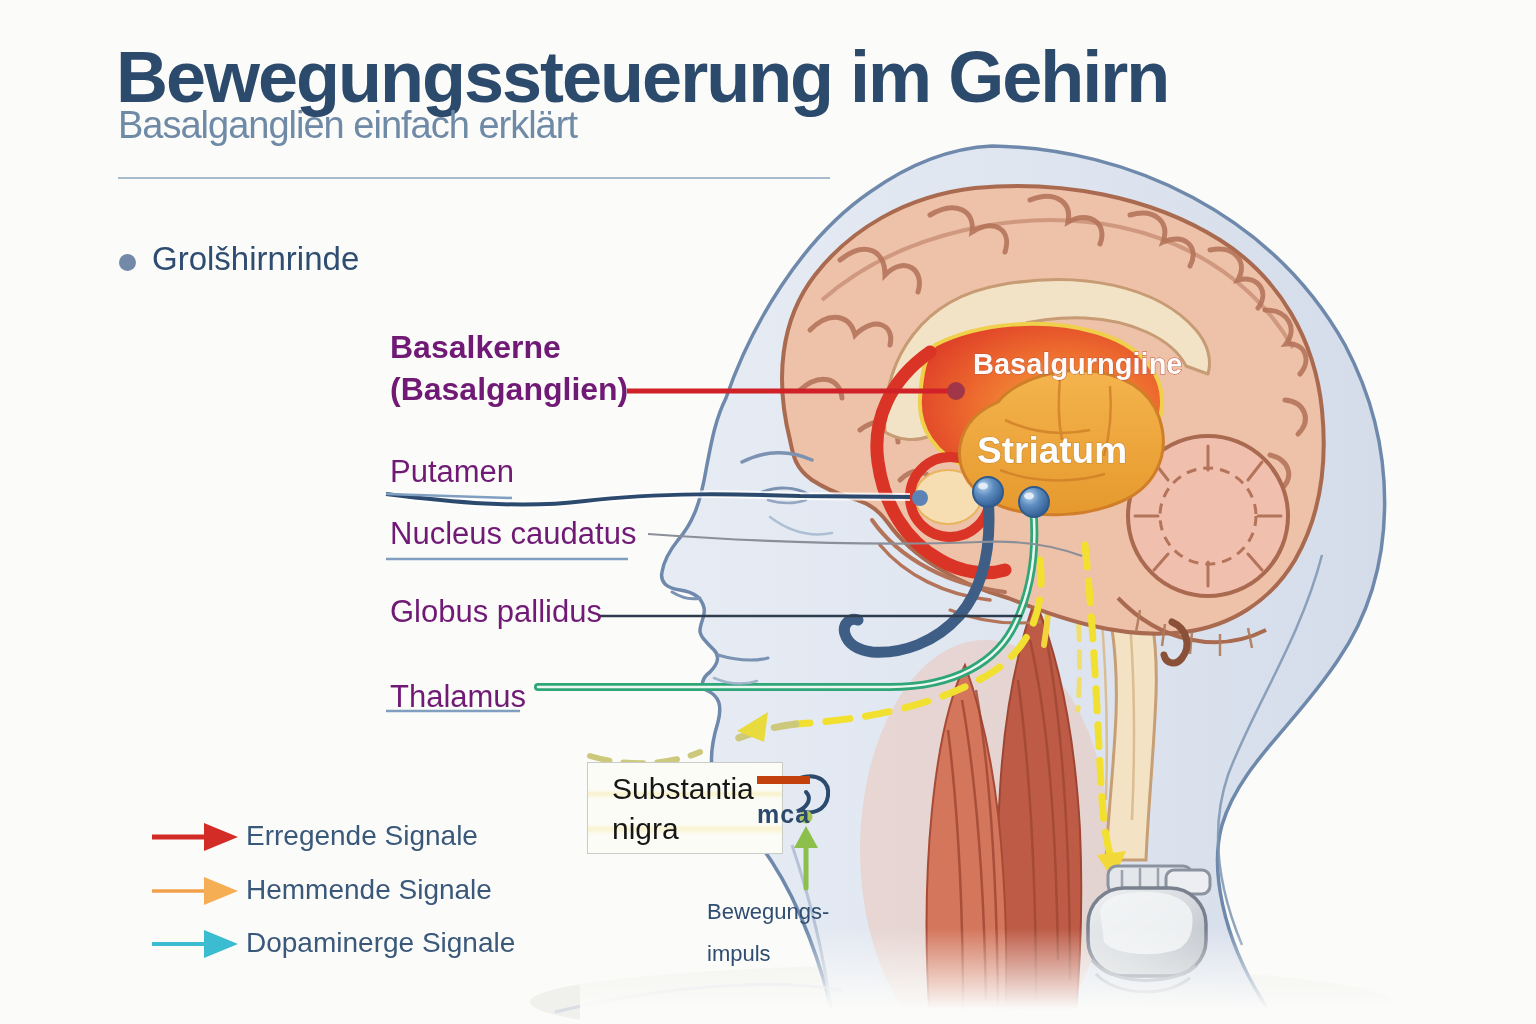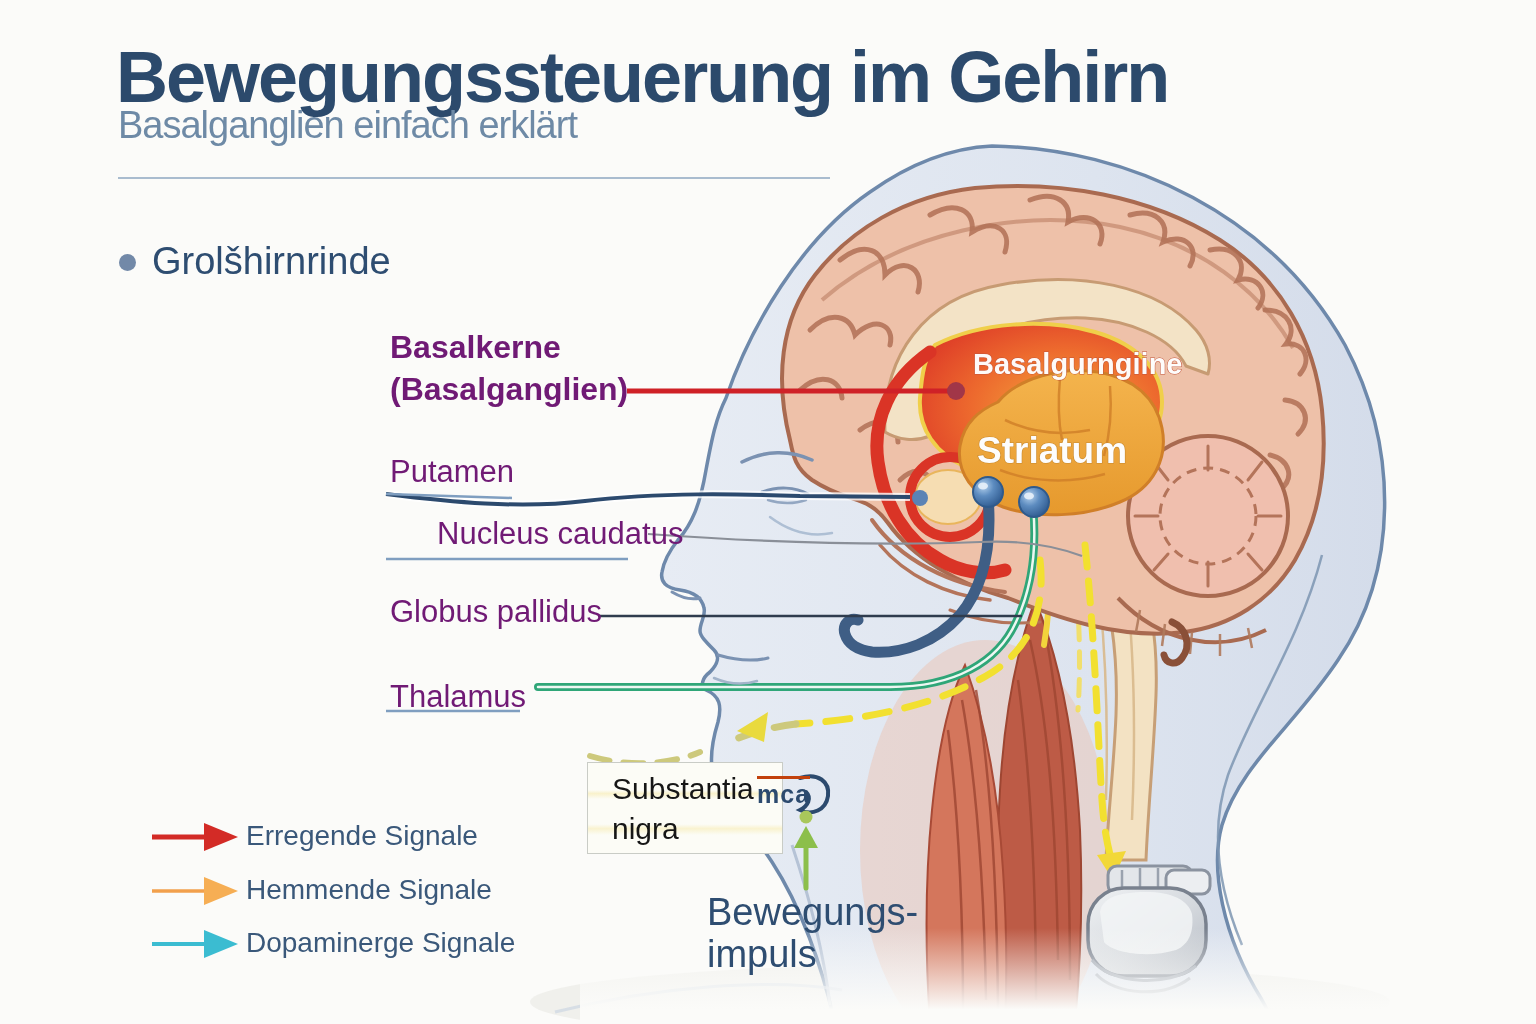--- a/index.html
+++ b/index.html
@@ -3,33 +3,33 @@
 <meta charset="utf-8">
 <style>
   html,body{margin:0;padding:0;}
   body{width:1536px;height:1024px;overflow:hidden;background:#fbfbf9;
        font-family:"Liberation Sans",sans-serif;}
   .stage{position:relative;width:1536px;height:1024px;background:#fbfbf9;}
   .abs{position:absolute;}
   .title{left:116px;top:36px;font-size:72px;font-weight:700;color:#2c4a6c;letter-spacing:-2px;}
   .subtitle{left:118px;top:104px;font-size:38px;font-weight:400;color:#6e8aa6;letter-spacing:-1px;}
   .divider{left:118px;top:177px;width:712px;height:2px;background:#a9bccf;} 
-  .cortex-label{left:152px;top:240px;font-size:38px;color:#2e4d71;}
+  .cortex-label{left:152px;top:240px;font-size:33px;color:#2e4d71;}
   .lbl{color:#701a75;font-size:31px;line-height:40px;}
   .lbl-bold{font-weight:700;font-size:32px;line-height:42px;}
   .substantia-box{left:587px;top:762px;width:146px;height:78px;border:1px solid #c9ccc6;
       background:
         linear-gradient(to bottom, rgba(246,233,168,0) 30%, rgba(246,233,168,.55) 34%, rgba(246,233,168,0) 40%,
                         rgba(246,233,168,0) 68%, rgba(246,233,168,.5) 73%, rgba(246,233,168,0) 80%),
         #fcfcf6;
       padding:6px 24px;font-size:30px;line-height:40px;color:#161616;}
-  .impulse{left:707px;top:891px;font-size:38px;line-height:42px;color:#2e4d71;}
+  .impulse{left:707px;top:891px;font-size:22px;line-height:42px;color:#2e4d71;}
   .legend-text{font-size:28px;color:#3a587a;}
   .ear-label{left:757px;top:776px;font-size:25px;font-weight:700;color:#2c4a6e;
-     border-top:3px solid #c2410c;padding-top:1px;letter-spacing:1px;}
+     border-top:8px solid #c2410c;padding-top:16px;letter-spacing:1px;}
   svg text{font-family:"Liberation Sans",sans-serif;}
 </style>
 </head>
 <body>
 
 <div class="stage">
 
   <svg class="abs" style="left:0;top:0" width="1536" height="1024" viewBox="0 0 1536 1024">
     <defs>
       <radialGradient id="sphereG" cx="35%" cy="30%" r="75%">
@@ -287,21 +287,21 @@
 
   <div class="abs" style="left:119px;top:254px;width:17px;height:17px;border-radius:50%;background:#7289a8;"></div>
   <div class="abs cortex-label">Grolšhirnrinde</div>
 
   <div class="abs lbl lbl-bold" style="left:390px;top:326px;">
     <div>Basalkerne</div>
     <div>(Basalganglien)</div>
   </div>
 
   <div class="abs lbl" style="left:390px;top:452px;">Putamen</div>
-  <div class="abs lbl" style="left:390px;top:514px;margin-left:47px;">Nucleus caudatus</div>
+  <div class="abs lbl" style="left:390px;top:514px;">Nucleus caudatus</div>
   <div class="abs lbl" style="left:390px;top:592px;">Globus pallidus</div>
   <div class="abs lbl" style="left:390px;top:663px;margin-top:14px;">Thalamus</div>
 
   <div class="abs substantia-box">
     <div>Substantia</div>
     <div>nigra</div>
   </div>
 
   <div class="abs ear-label">mca</div>
 

